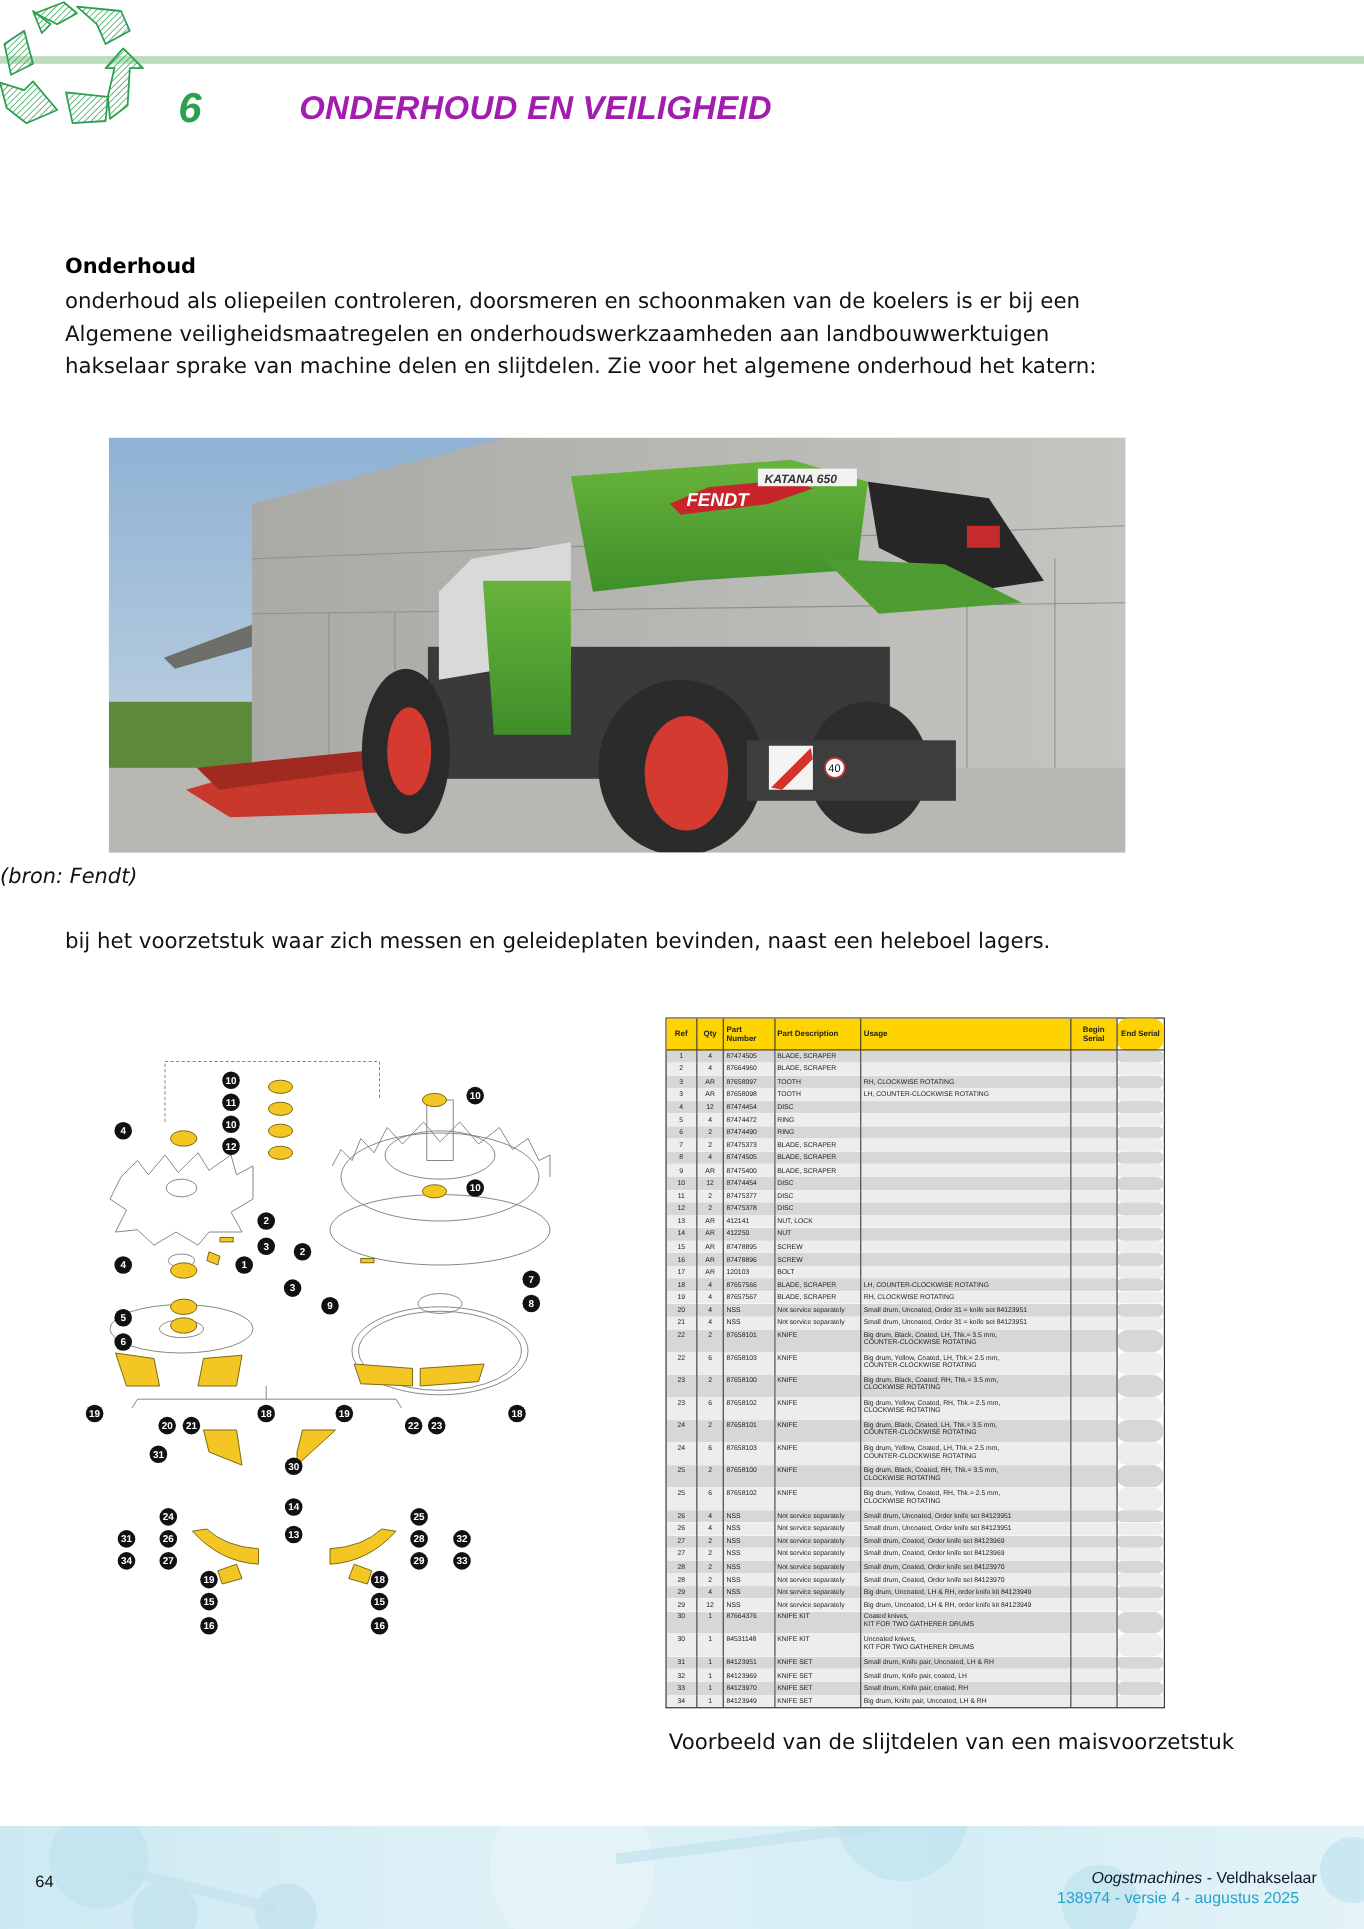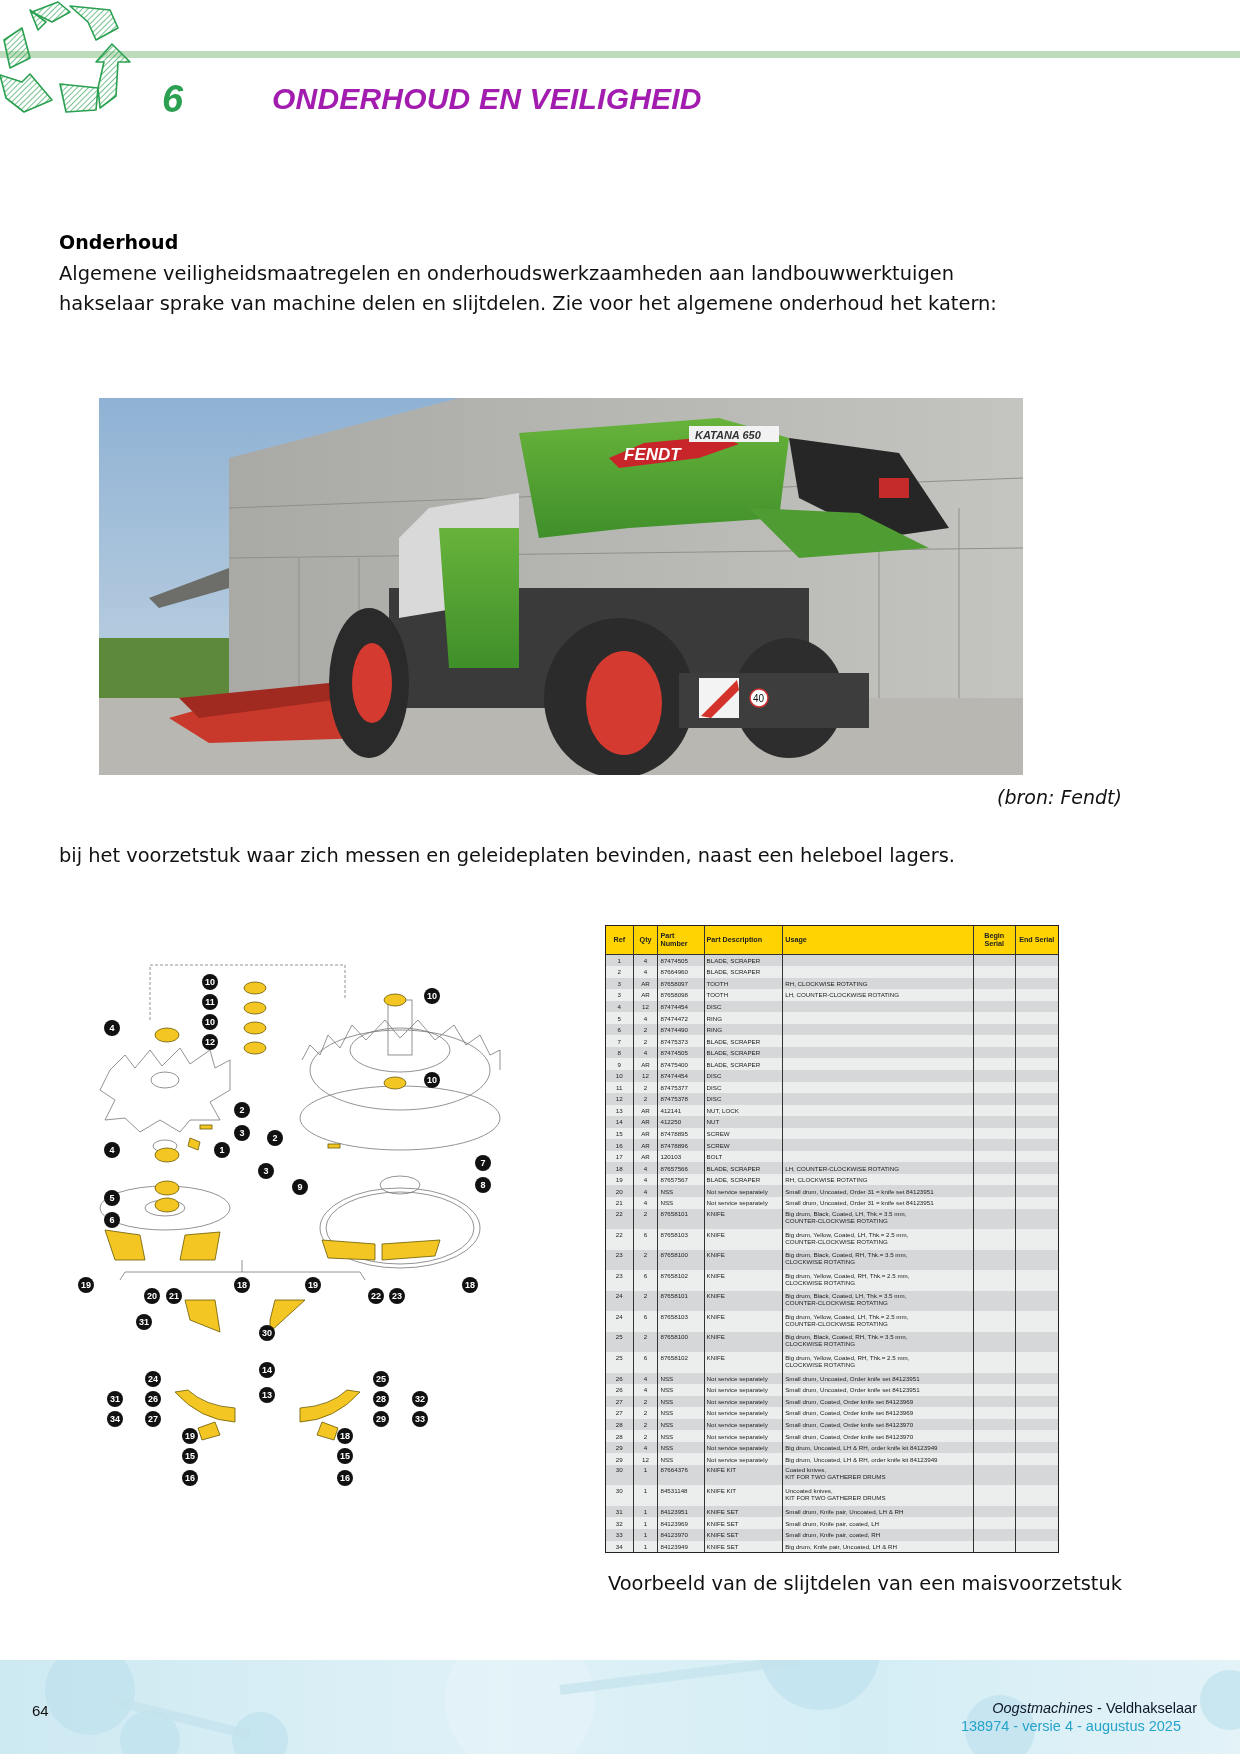--- a/index.html
+++ b/index.html
@@ -14,36 +14,36 @@
 
   
   .section-heading { position: absolute; left: 59px; top: 231px; font-size: 19px; font-weight: bold; color: #000; }
   .para { position: absolute; left: 59px; font-size: 19.4px; line-height: 29.5px; color: #111; width: 1000px; }
   .para1 { top: 259px; }
   .para2 { top: 841px; }
 
   
   .photo { position: absolute; left: 99px; top: 398px; width: 924px; height: 377px; overflow: hidden; background: #a7b7c6; }
   .photo svg { display: block; }
-  .photo-caption { position: absolute; left: 0; top: 786px; width: 1122px; text-align: right; font-size: 19px; font-style: italic; color: #111; }
+  .photo-caption { position: absolute; left: 0; top: 786px; width: 1122px; text-align: left; font-size: 19px; font-style: italic; color: #111; }
 
   
   .diagram { position: absolute; left: 70px; top: 960px; width: 440px; height: 580px; }
 
   
   .parts-table-wrap { position: absolute; left: 605px; top: 925px; width: 454px; border: 1.5px solid #222; background: #fff; }
   table.parts { border-collapse: collapse; width: 100%; font-family: "Liberation Sans", sans-serif; font-size: 6.2px; color: #222; table-layout: fixed; }
   table.parts th { background: #fed300; font-weight: bold; font-size: 7.2px; text-align: left; padding: 6px 2px; height: 24px; line-height: 8px; border-right: 1px solid #333; border-bottom: 1.5px solid #333; color: #222; }
   table.parts th.c { text-align: center; }
   table.parts td { padding: 0 2px; height: 11.55px; line-height: 7px; border-right: 1px solid #333; vertical-align: middle; white-space: nowrap; overflow: hidden; }
   table.parts td.c { text-align: center; }
   table.parts tr.dbl td { height: 20.5px; vertical-align: top; padding-top: 1.5px; white-space: normal; }
   table.parts tbody tr:nth-child(odd) td { background: #d6d7d9; }
   table.parts tbody tr:nth-child(even) td { background: #eceded; }
-  table.parts th:last-child, table.parts td:last-child { border-right: none; }
+  table.parts th:last-child, table.parts td:last-child { border-right: none; border-radius: 10px; }
 
   .diagram-caption { position: absolute; left: 0; top: 1572px; width: 1122px; text-align: right; font-size: 19.4px; color: #111; }
 
   
   .footer { position: absolute; left: 0; top: 1660px; width: 1240px; height: 94px; overflow: hidden; background: linear-gradient(90deg, #cde9f2 0%, #dff1f7 40%, #d4edf5 70%, #e3f3f8 100%); }
   .footer svg { position: absolute; left: 0; top: 0; }
   .page-number { position: absolute; left: 32px; top: 1702px; font-family: "Liberation Sans", sans-serif; font-size: 15px; color: #111; }
   .footer-title { position: absolute; right: 43px; top: 1700px; font-family: "Liberation Sans", sans-serif; font-size: 14.5px; color: #0f172a; text-align: right; }
   .footer-title .em { font-style: italic; }
   .footer-version { position: absolute; right: 59px; top: 1718px; font-family: "Liberation Sans", sans-serif; font-size: 14.5px; color: #27a3c9; text-align: right; }
@@ -66,20 +66,21 @@
     <path d="M0 75 L22 82 L30 74 L52 100 L24 112 L6 98 Z"></path>
     <path d="M60 84 L98 88 L96 110 L66 112 Z"></path>
     <path d="M98 88 L104 62 L96 62 L112 44 L130 62 L118 62 L116 96 L100 108 Z"></path>
   </g>
 </svg>
 <div class="chapter-num">6</div>
 <div class="chapter-title">ONDERHOUD EN VEILIGHEID</div>
 
 <div class="section-heading">Onderhoud</div>
 <div class="para para1">
+  <div>onderhoud als oliepeilen controleren, doorsmeren en schoonmaken van de koelers is er bij een</div>
   <div>Algemene veiligheidsmaatregelen en onderhoudswerkzaamheden aan landbouwwerktuigen</div>
   <div>hakselaar sprake van machine delen en slijtdelen. Zie voor het algemene onderhoud het katern:</div>
 </div>
 
 <div class="photo">
   <svg width="924" height="377" viewBox="0 0 924 377">
     <defs>
       <linearGradient id="sky" x1="0" y1="0" x2="0" y2="1">
         <stop offset="0" stop-color="#8fb2d4"></stop>
           <stop offset="1" stop-color="#c9d8e4"></stop>

